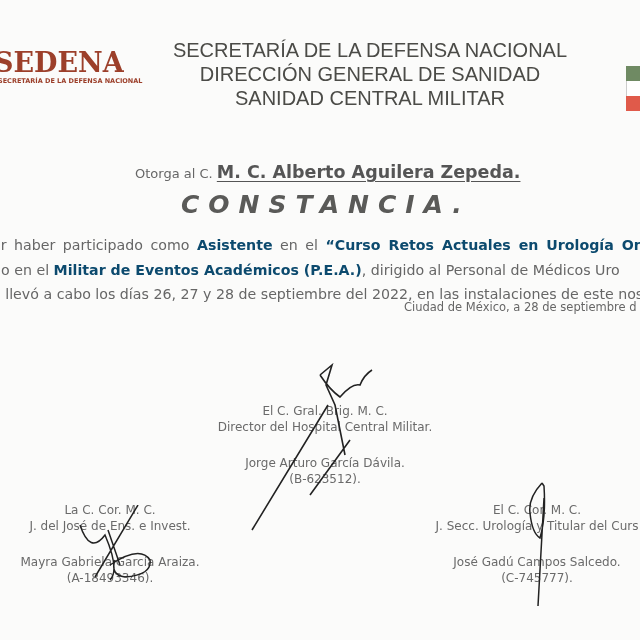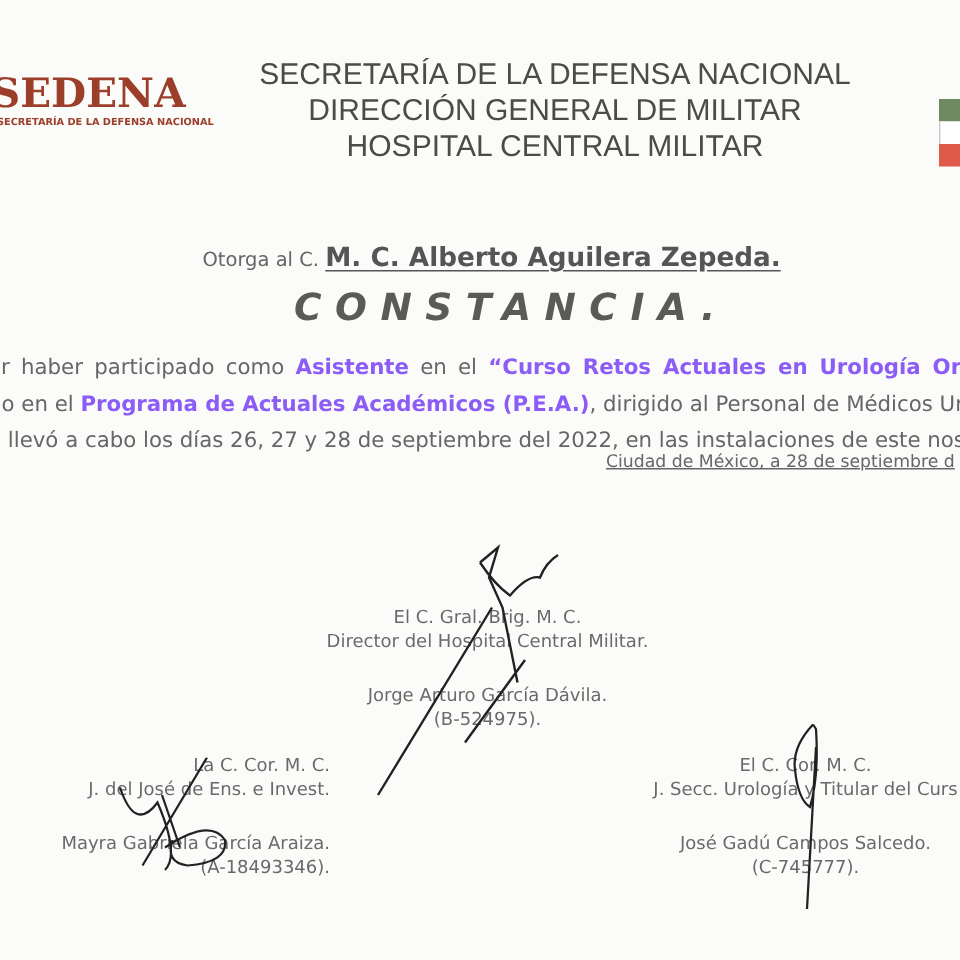--- a/index.html
+++ b/index.html
@@ -25,77 +25,77 @@
     color: #4b4b47; line-height: 24px;
   }
   .flag { left: 626px; top: 66px; width: 14px; height: 45px; }
   .flag div { height: 15px; }
   .otorga { left: 135px; top: 162px; font-size: 13px; color: #666; }
   .otorga .name {
     font-size: 17.5px; font-weight: bold; color: #555;
     text-decoration: underline; text-underline-offset: 3px;
   }
   .constancia {
-    left: 196px; top: 190px; font-size: 25px; font-weight: bold; font-style: italic;
+    left: 181px; top: 190px; font-size: 25px; font-weight: bold; font-style: italic;
     letter-spacing: 9px; color: #5a5a58;
   }
   .para { left: -8px; font-size: 14.2px; color: #666; line-height: 22px; }
-  .para b { color: #8b5cf6; }
+  .para b { color: #0c4a6e; }
   .p1 { top: 234px; word-spacing: 3px; }
   .p2 { top: 259px; }
   .p3 { top: 283px; }
-  .date { left: 404px; top: 300px; font-size: 11.5px; color: #666; text-decoration: underline; }
+  .date { left: 404px; top: 300px; font-size: 11.5px; color: #666; }
   .sig { font-size: 12px; color: #6a6a6a; text-align: center; line-height: 16px; }
   .sig-center { left: 200px; width: 250px; top: 403px; }
-  .sig-left { left: 0px; width: 220px; top: 502px; text-align: right; }
+  .sig-left { left: 0px; width: 220px; top: 502px; }
   .sig-right { left: 412px; width: 250px; top: 502px; }
   .gap { height: 20px; }
   svg.signature { position: absolute; pointer-events: none; }
 </style>
 </head>
 <body>
 
 <div class="abs sedena-logo">SEDENA</div>
 <div class="abs sedena-sub">SECRETARÍA DE LA DEFENSA NACIONAL</div>
 
 <div class="abs header">
   <div>SECRETARÍA DE LA DEFENSA NACIONAL</div>
-  <div>DIRECCIÓN GENERAL DE  MILITAR</div>
-  <div>HOSPITAL CENTRAL MILITAR</div>
+  <div>DIRECCIÓN GENERAL DE  SANIDAD</div>
+  <div>SANIDAD CENTRAL MILITAR</div>
 </div>
 
 <div class="abs flag">
   <div style="background:#6f8a63"></div>
   <div style="background:#ffffff;border-left:1px solid #ccc"></div>
   <div style="background:#e05a4a"></div>
 </div>
 
 <div class="abs otorga">
   <span>Otorga al C.</span>
   <span class="name">M. C. Alberto Aguilera Zepeda.</span>
 </div>
 
 <div class="abs constancia">CONSTANCIA.</div>
 
 <div class="abs para p1">
   <span>or haber participado como </span><b>Asistente</b><span> en el </span><b>“Curso Retos Actuales en Urología Oncolo</b>
 </div>
 <div class="abs para p2">
-  <span>do en el </span><b>Programa de Actuales Académicos (P.E.A.)</b><span>, dirigido al Personal de Médicos Uro</span>
+  <span>do en el </span><b>Militar de Eventos Académicos (P.E.A.)</b><span>, dirigido al Personal de Médicos Uro</span>
 </div>
 <div class="abs para p3">e llevó a cabo los días 26, 27 y 28 de septiembre del 2022, en las instalaciones de este noso</div>
 
 <div class="abs date">Ciudad de México, a 28 de septiembre d</div>
 
 <div class="abs sig sig-center">
   <div>El C. Gral. Brig. M. C.</div>
   <div>Director del Hospital Central Militar.</div>
   <div class="gap"></div>
   <div>Jorge Arturo García Dávila.</div>
-  <div>(B-524975).</div>
+  <div>(B-623512).</div>
 </div>
 
 <div class="abs sig sig-left">
   <div>La C. Cor. M. C.</div>
   <div>J. del José de Ens. e Invest.</div>
   <div class="gap"></div>
   <div>Mayra Gabriela García Araiza.</div>
   <div>(A-18493346).</div>
 </div>
 

